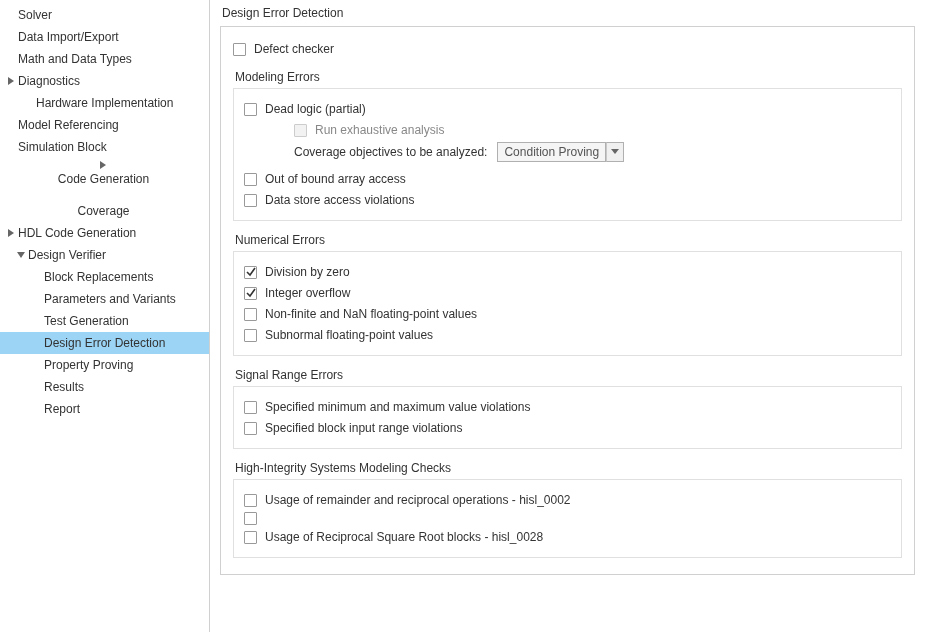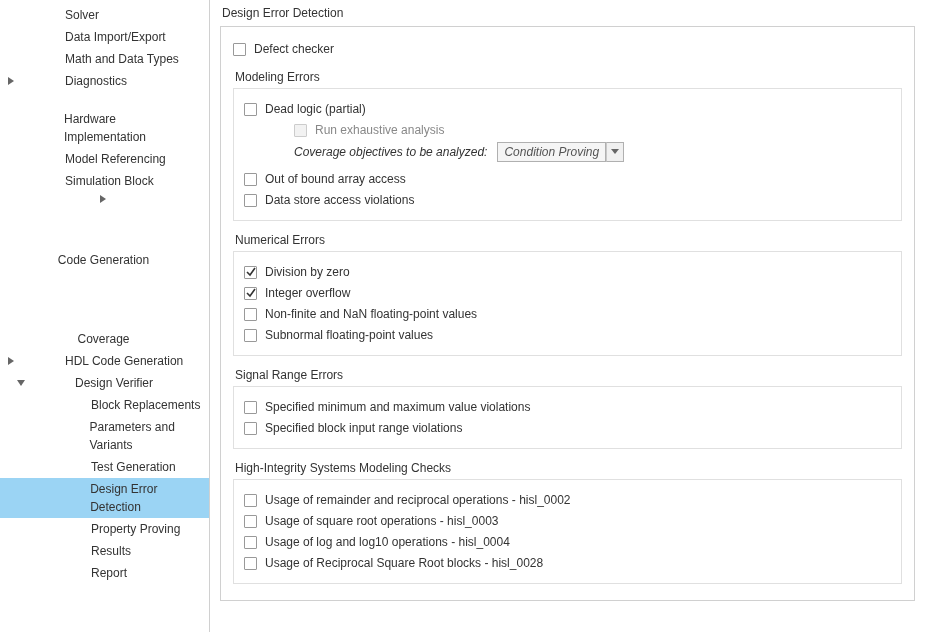--- a/index.html
+++ b/index.html
@@ -19,21 +19,20 @@
     padding: 4px 0;
     background: #fff;
   }
   .tree-item {
     display: flex;
     align-items: center;
     padding: 2px 8px 2px 8px;
     line-height: 18px;
     cursor: pointer;
     user-select: none;
-    gap: 47px;
   }
   .tree-item.selected {
     background: #9bd4f4;
   }
   .tree-item .toggle {
     display: inline-flex;
     width: 10px;
     height: 10px;
     margin-right: 2px;
     align-items: center;
@@ -138,21 +137,21 @@
       <span>Math and Data Types</span>
     </div>
     <div class="tree-item level-0" style="padding-left: 6px;">
       <span class="toggle">
         <svg width="8" height="8" viewBox="0 0 8 8">
           <path d="M1 0 L7 4 L1 8 Z" fill="#666"></path>
         </svg>
       </span>
       <span>Diagnostics</span>
     </div>
-    <div class="tree-item level-0" style="padding-left: 5px; margin-top: 16px;">
+    <div class="tree-item level-0" style="padding-left: 24px;">
       <span class="toggle"></span>
       <span>Hardware Implementation</span>
     </div>
     <div class="tree-item level-0" style="padding-left: 6px;">
       <span class="toggle"></span>
       <span>Model Referencing</span>
     </div>
     <div class="tree-item level-0" style="padding-left: 6px;">
       <span class="toggle"></span>
       <span>Simulation Block</span>
@@ -234,21 +233,21 @@
           
         </span>
         <span class="lbl">Dead logic (partial)</span>
       </div>
       <div class="row indent-2">
         <span class="cb disabled">
           
         </span>
         <span class="lbl disabled">Run exhaustive analysis</span>
       </div>
-      <div class="row indent-2" style="font-style:italic;">
+      <div class="row indent-2" style="">
         <span class="lbl">Coverage objectives to be analyzed:</span>
         <span class="selectwrap">
           <span class="selectbtn">Condition Proving</span>
           <span class="selectcaret">
             <svg width="8" height="6" viewBox="0 0 8 6">
                 <path d="M0 0 L8 0 L4 5 Z" fill="#666"></path>
               </svg>
           </span>
         </span>
       </div>
@@ -319,27 +318,20 @@
       <div class="row">
         <span class="cb">
           
         </span>
         <span class="lbl">Usage of remainder and reciprocal operations - hisl_0002</span>
       </div>
       <div class="row">
         <span class="cb">
           
         </span>
-        <span class="lbl">Usage of square root operations - hisl_0003</span>
-      </div>
-      <div class="row">
-        <span class="cb">
-          
-        </span>
-        <span class="lbl">Usage of log and log10 operations - hisl_0004</span>
       </div>
       <div class="row">
         <span class="cb">
           
         </span>
         <span class="lbl">Usage of Reciprocal Square Root blocks - hisl_0028</span>
       </div>
     </div>
 
   </div>

